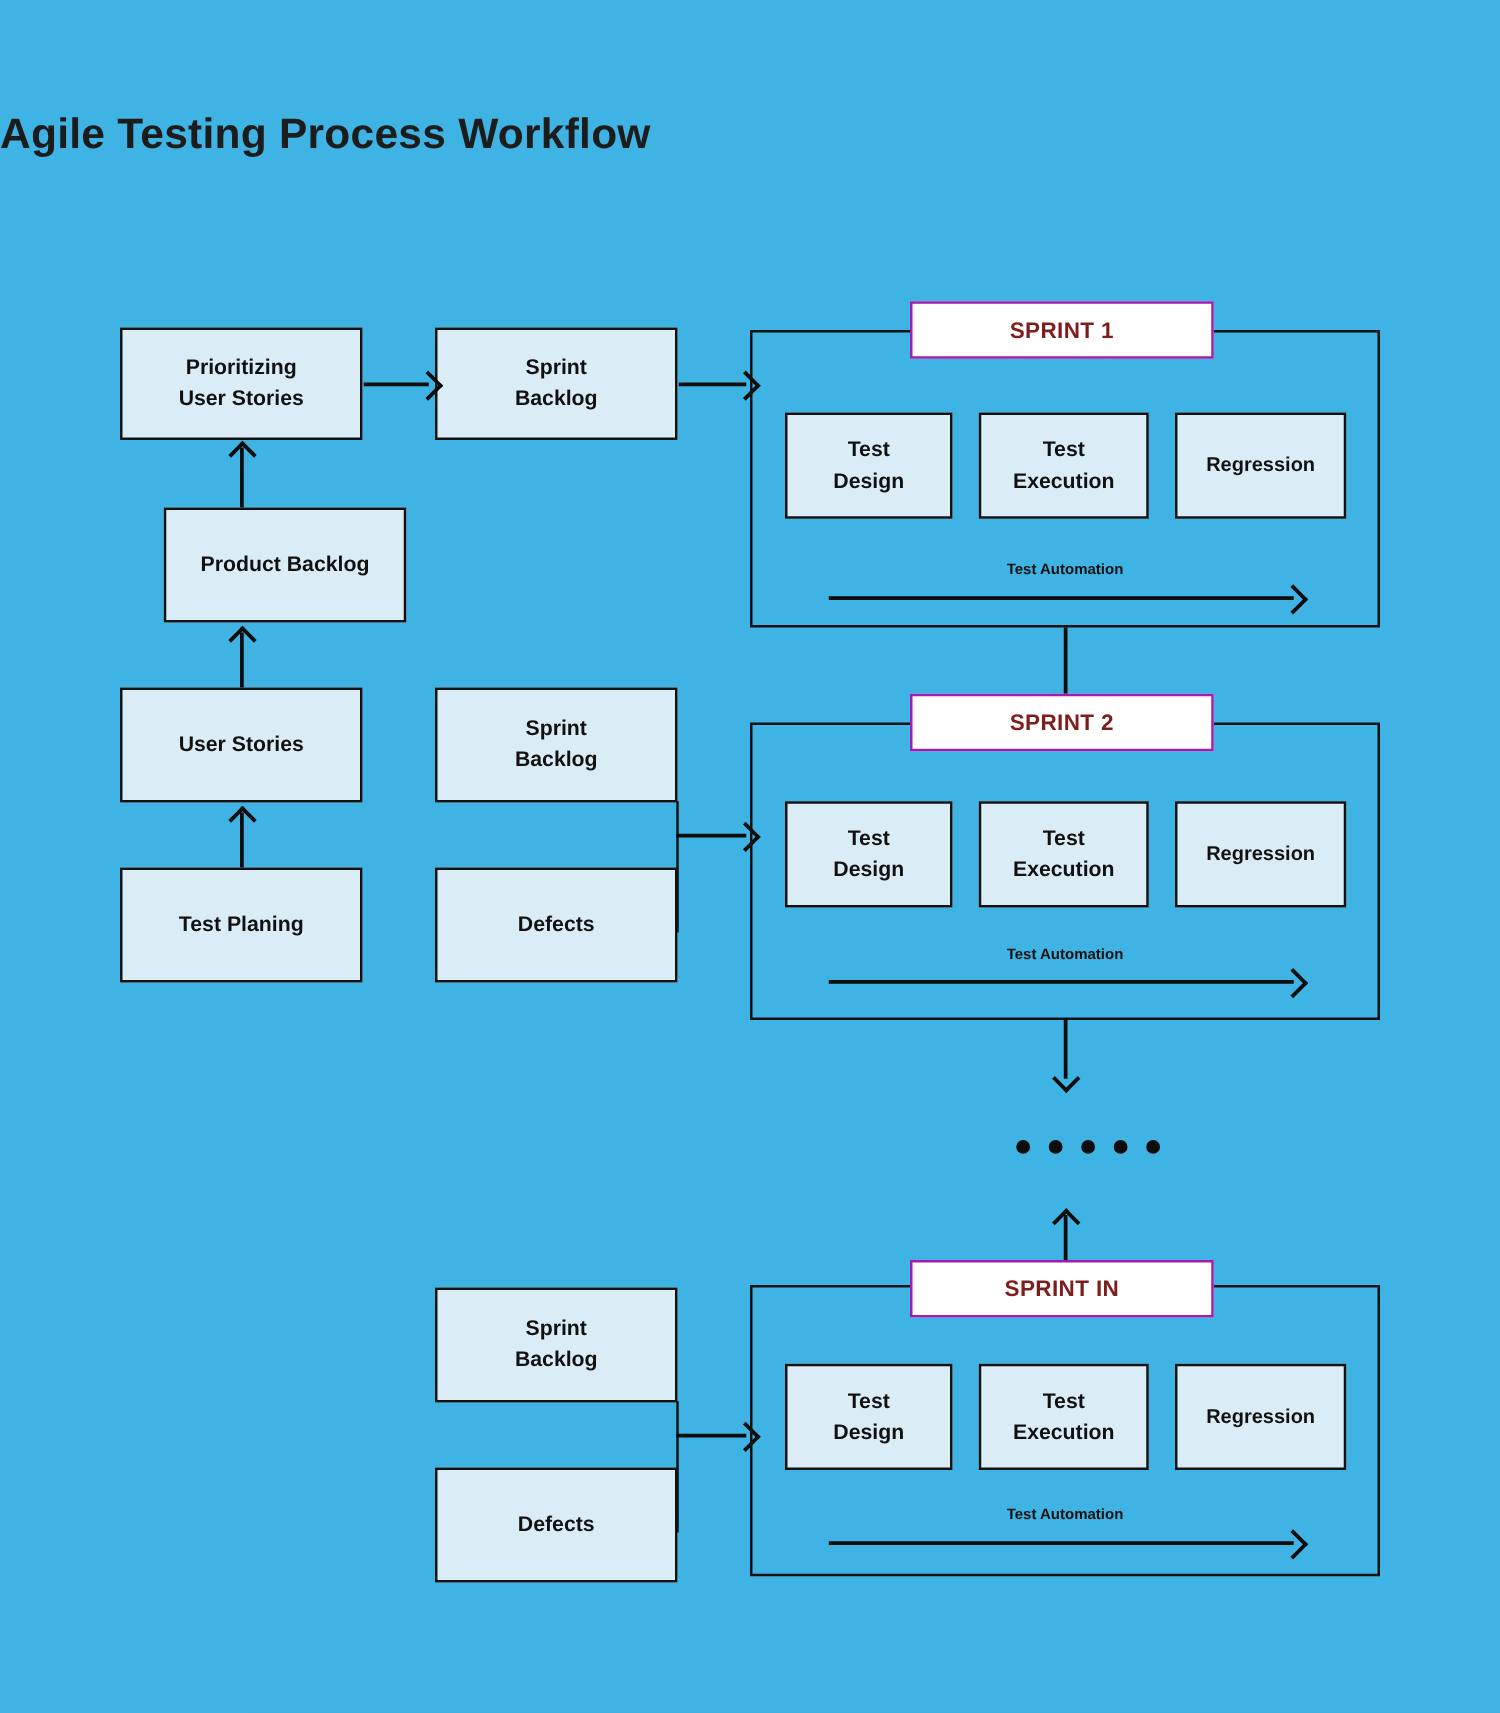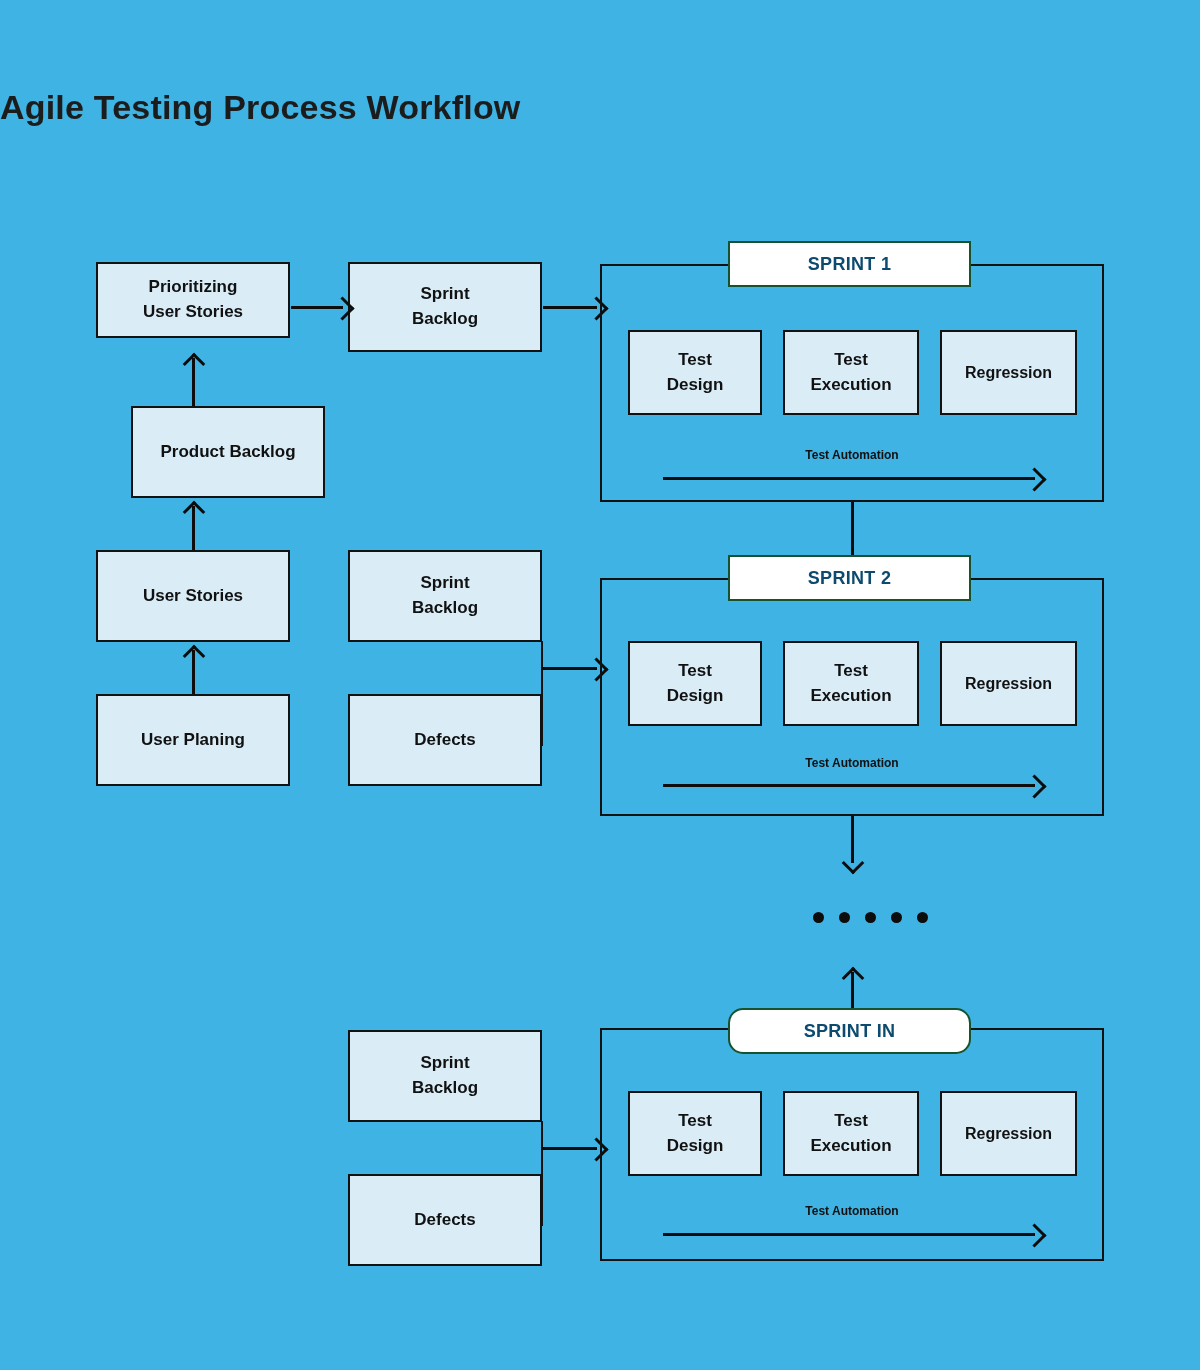--- a/index.html
+++ b/index.html
@@ -53,26 +53,26 @@
   .sprint-frame {
     position: absolute;
     border: 2px solid #121212;
     box-sizing: border-box;
     background: transparent;
   }
   
   .sprint-tab {
     position: absolute;
     background: #FFFFFF;
-    border: 2px solid #14532d;
+    border: 2px solid #a21caf;
     box-sizing: border-box;
     display: flex;
     align-items: center;
     justify-content: center;
-    color: #0c4a6e;
+    color: #7f1d1d;
     font-size: 18px;
     font-weight: bold;
     letter-spacing: 0.3px;
     z-index: 5;
   }
   
   .ta-label {
     position: absolute;
     text-align: center;
     font-size: 12px;
@@ -134,28 +134,28 @@
     background: #0D0D0D;
   }
 </style>
 </head>
 <body>
 
 <div id="canvas">
 
   <div class="title">Agile Testing Process Workflow</div>
 
-  <div class="node" style="left:96px; top:262px; width:194px; height:76px;">Prioritizing
+  <div class="node" style="left:96px; top:262px; width:194px; height:90px;">Prioritizing
 User Stories</div>
 
   <div class="node" style="left:96px; top:406px; width:194px; height:92px;margin-left:35px;">Product Backlog</div>
 
   <div class="node" style="left:96px; top:550px; width:194px; height:92px;">User Stories</div>
 
-  <div class="node" style="left:96px; top:694px; width:194px; height:92px;">User Planing</div>
+  <div class="node" style="left:96px; top:694px; width:194px; height:92px;">Test Planing</div>
 
   <div class="vline" style="left:192px; top:650px; height:44px;"></div>
   <div class="chev-up" style="left:186px; top:648px;"></div>
 
   <div class="vline" style="left:192px; top:506px; height:44px;"></div>
   <div class="chev-up" style="left:186px; top:504px;"></div>
 
   <div class="vline" style="left:192px; top:358px; height:48px;"></div>
   <div class="chev-up" style="left:186px; top:356px;"></div>
 
@@ -226,21 +226,21 @@
     <span class="dot"></span>
     <span class="dot"></span>
     <span class="dot"></span>
   </div>
 
   <div class="vline" style="left:851px; top:972px; height:48px;"></div>
   <div class="chev-up" style="left:845px; top:970px;"></div>
 
   <div class="sprint-frame" style="left:600px; top:1028px; width:504px; height:233px;"></div>
 
-  <div class="sprint-tab" style="left:728px; top:1008px; width:243px; height:46px;border-radius:15px;">SPRINT IN</div>
+  <div class="sprint-tab" style="left:728px; top:1008px; width:243px; height:46px;">SPRINT IN</div>
 
   <div class="node" style="left:628px; top:1091px; width:134px; height:85px;">Test
 Design</div>
   <div class="node" style="left:783px; top:1091px; width:136px; height:85px;">Test
 Execution</div>
   <div class="node small" style="left:940px; top:1091px; width:137px; height:85px;">Regression</div>
 
   <div class="ta-label" style="left:600px; top:1204px; width:504px;">Test Automation</div>
   <div class="hline" style="left:663px; top:1233px; width:372px;"></div>
   <div class="chev-right" style="left:1026px; top:1227px;"></div>

